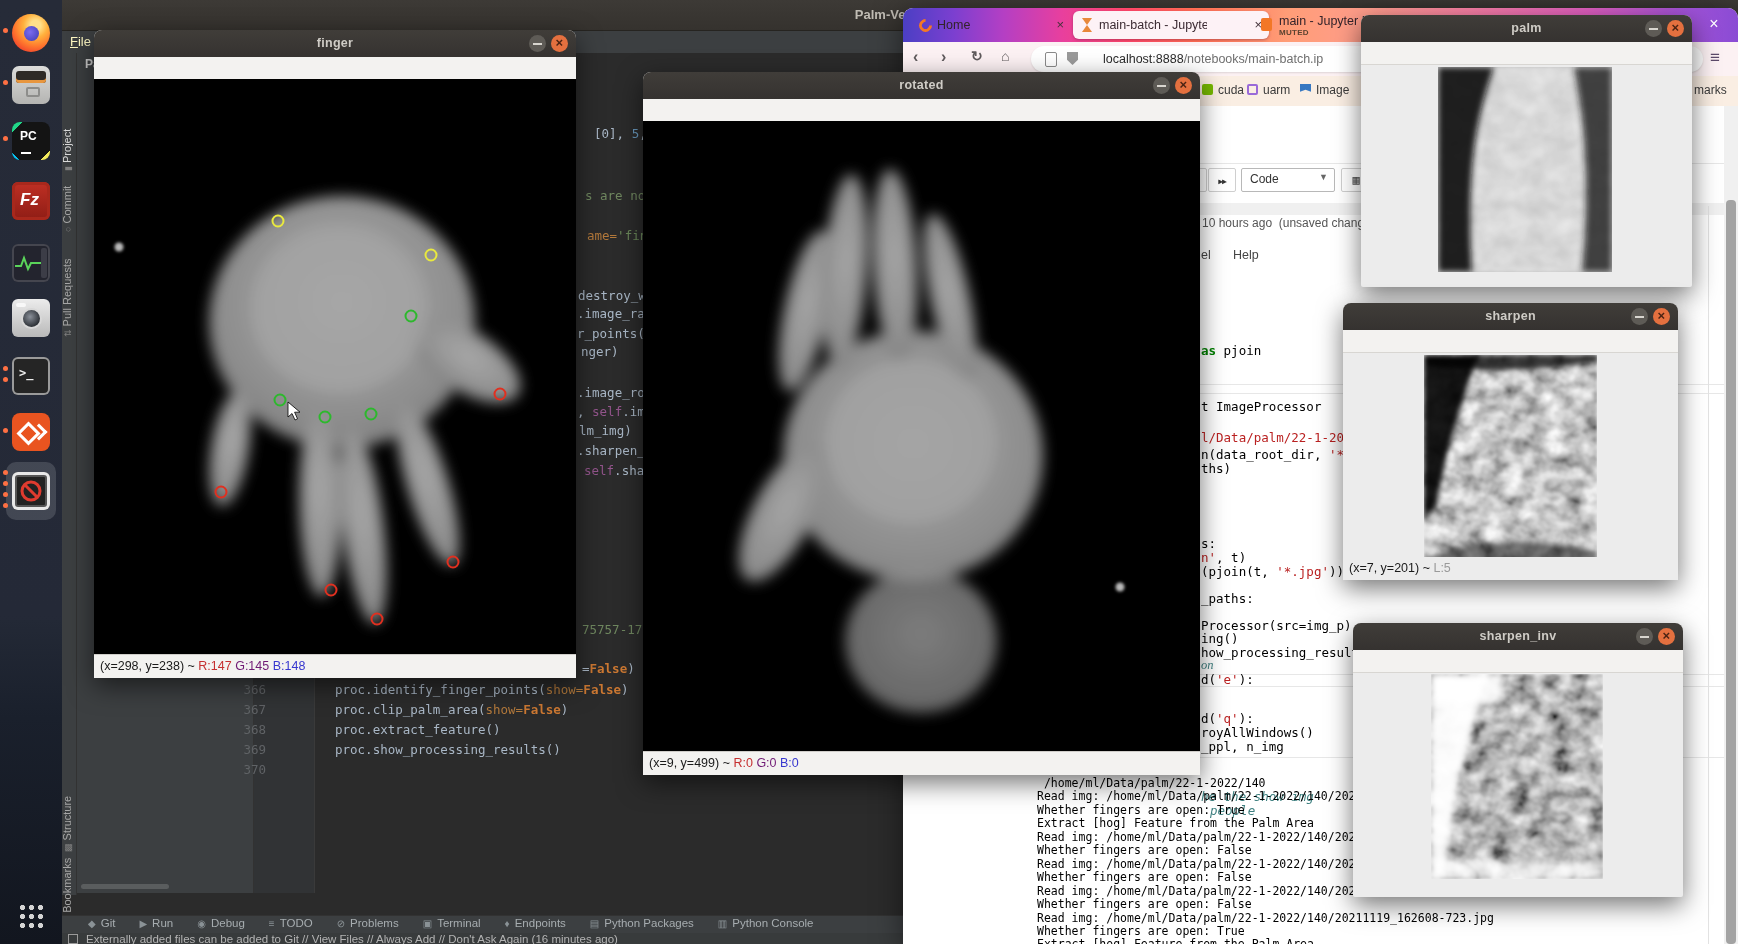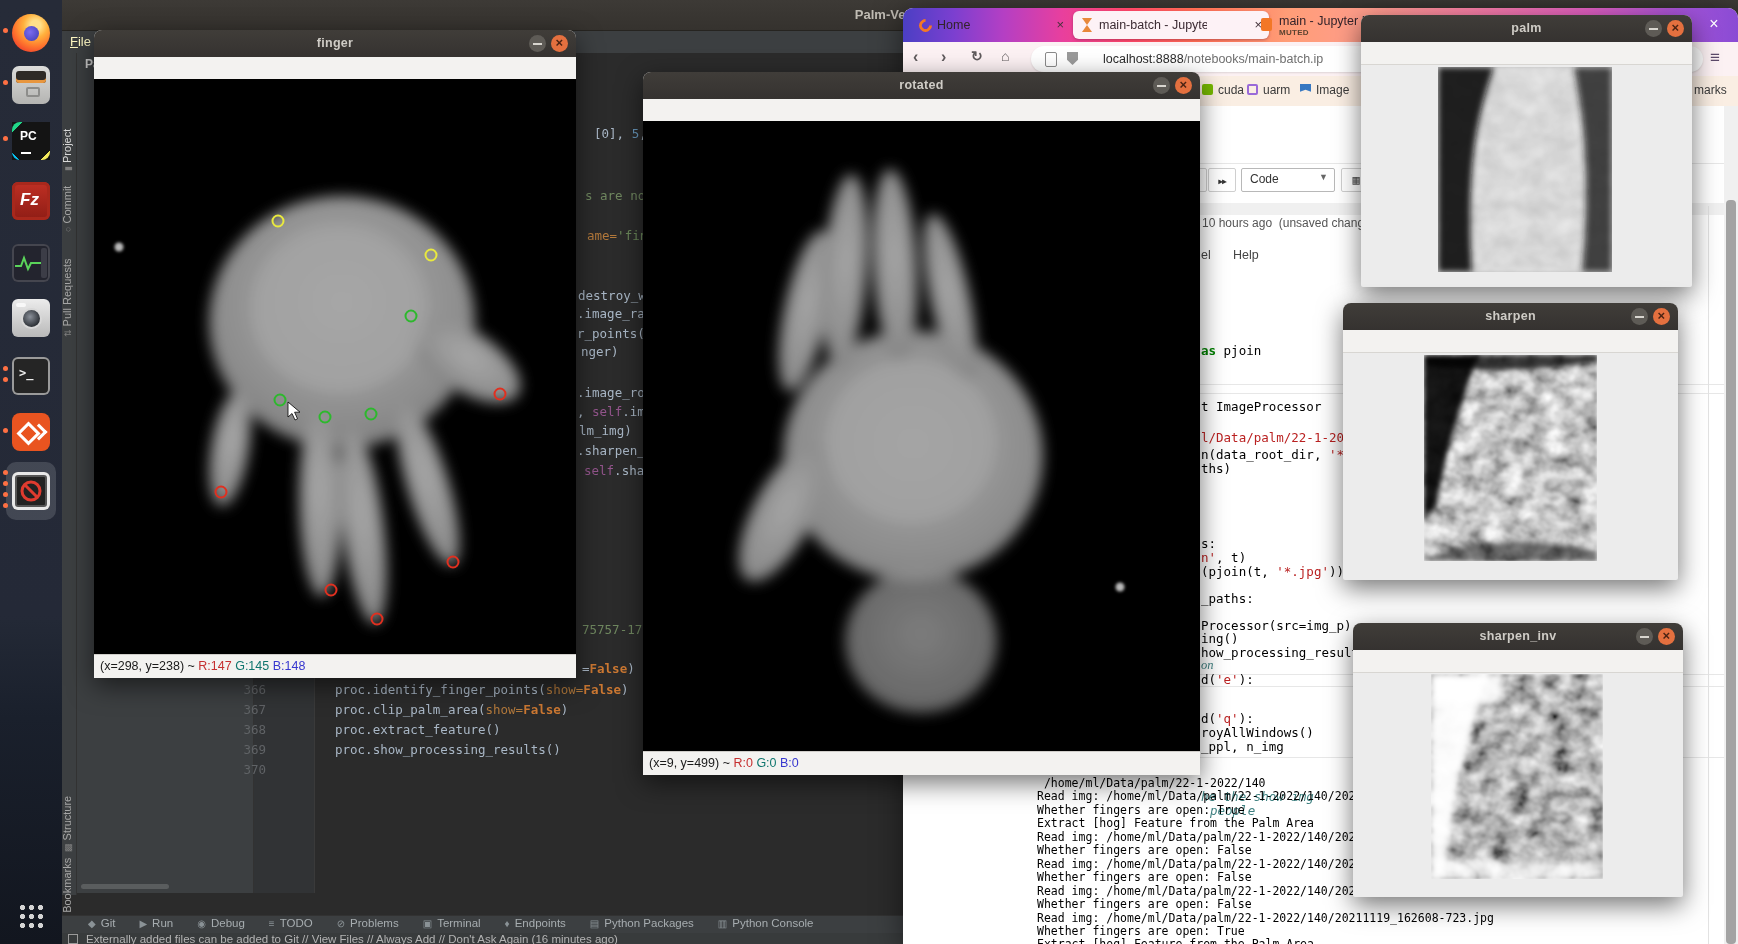--- a/index.html
+++ b/index.html
@@ -10,21 +10,21 @@
   #dock{position:absolute;left:0;top:0;width:62px;height:944px;background:linear-gradient(180deg,#262b38 0%,#242937 65%,#1d2330 100%);z-index:50;}
   #dock .wall{position:absolute;left:0;top:620px;width:62px;height:324px;background:linear-gradient(180deg,#232936 0%,#1a202c 30%,#12161f 100%);}
   .dock-item{position:absolute;left:12px;width:38px;height:38px;}
   .dock-dots{position:absolute;left:3px;width:5px;}
   .dock-dots i{display:block;width:5px;height:5px;border-radius:50%;background:#ff7043;margin-bottom:6px;}
   .ic-firefox{border-radius:50%;background:radial-gradient(circle at 62% 30%,#ffe08a 0 14%,#ffb13d 34%,#ff7a2e 58%,#f2462c 80%,#d63a6e 100%);}
   .ic-firefox::after{content:"";position:absolute;left:12px;top:12px;width:15px;height:15px;border-radius:50%;background:radial-gradient(circle at 40% 40%,#7a6bf0,#3b3bb0);}
   .ic-files{border-radius:7px;background:linear-gradient(180deg,#dcdcda,#b4b4b2);}
   .ic-files::before{content:"";position:absolute;left:4px;top:5px;right:4px;height:12px;border-radius:3px;background:#2e2a26;box-shadow:inset 0 -3px 0 #e8963e;}
   .ic-files::after{content:"";position:absolute;left:14px;bottom:7px;width:10px;height:6px;border-radius:2px;border:2px solid #8d8d8b;}
-  .ic-pycharm{border-radius:0;background:#141414;color:#fff;font-weight:bold;font-size:12px;}
+  .ic-pycharm{border-radius:8px;background:#141414;color:#fff;font-weight:bold;font-size:12px;}
   .ic-pycharm::before{content:"";position:absolute;inset:0;border-radius:8px;background:linear-gradient(135deg,#21d789 14%,transparent 14.5%),linear-gradient(315deg,#f4ea5c 12%,transparent 12.5%),linear-gradient(45deg,#07c3f2 10%,transparent 10.5%);}
   .ic-pycharm .glyph{position:absolute;left:8px;top:7px;letter-spacing:0;}
   .ic-pycharm .us{position:absolute;left:9px;bottom:6px;width:10px;height:2px;background:#fff;}
   .ic-filezilla{border-radius:6px;background:linear-gradient(180deg,#c03024,#8e1d15);box-shadow:inset 0 0 0 3px #a8281c;color:#fff;font-weight:bold;font-style:italic;font-size:17px;}
   .ic-filezilla .glyph{position:absolute;left:8px;top:8px;}
   .ic-monitor{border-radius:6px;background:#23242e;box-shadow:inset 0 0 0 2px #45464f;}
   .ic-monitor svg{position:absolute;left:3px;top:10px;}
   .ic-monitor::after{content:"";position:absolute;right:3px;top:4px;width:6px;height:30px;background:#3c3d47;border-radius:2px;}
   .ic-camera{border-radius:6px;background:linear-gradient(180deg,#ececec,#b9b9b9);}
   .ic-camera::before{content:"";position:absolute;left:11px;top:11px;width:17px;height:17px;border-radius:50%;background:radial-gradient(circle at 42% 40%,#8a9099,#2e3238 70%);box-shadow:0 0 0 2px #d8d8d8;}
@@ -138,21 +138,21 @@
   .cv-min,.cv-close{position:absolute;top:5px;width:17px;height:17px;border-radius:50%;}
   .cv-min{right:30px;background:#5e5b56;}
   .cv-min::after{content:"";position:absolute;left:4px;top:8px;width:9px;height:1.6px;background:#d8d5cf;}
   .cv-close{right:8px;background:#e4703f;}
   .cv-close::after{content:"\00d7";position:absolute;left:4.5px;top:-0.5px;color:#4a2313;font-size:13px;font-weight:bold;}
   .cv-toolstrip{position:absolute;left:0;top:27px;width:100%;height:22px;background:#f3f2f0;border-bottom:1px solid #d8d6d2;}
   .cv-img{position:absolute;left:0;overflow:hidden;background:#000;}
   .cv-status{position:absolute;left:0;bottom:0;width:100%;height:23px;background:#f3f2f0;border-top:1px solid #cfcdc9;font-size:12.5px;color:#1a1a1a;}
   .cv-status .in{position:absolute;left:6px;top:4px;white-space:pre;}
   .c-r{color:#c62f2f;}
-  .c-g{color:#0f766e;}
+  .c-g{color:#701a75;}
   .c-b{color:#3737cf;}
   .c-dim{color:#9a9a9a;}
   .kp{position:absolute;width:9px;height:9px;border-radius:50%;border:2.6px solid #fff;transform:translate(-50%,-50%);box-sizing:content-box;}
   .kp.c-yellow{border-color:#e9e93e;}
   .kp.c-green{border-color:#2db82d;}
   .kp.c-red{border-color:#e03020;}
   .kp.c-dotw{width:9px;height:9px;border:none;background:#b9b9b9;filter:blur(1.5px);}
   #cursor{position:absolute;z-index:6;}
 </style>
 </head>
@@ -463,20 +463,23 @@
         </defs>
         <rect width="173" height="206" fill="#ededed"></rect>
         <rect width="173" height="206" filter="url(#nz-sh)" opacity="0.95"></rect>
         <g filter="url(#soft-sh)">
           <path d="M0,0 H173 V6 C120,16 60,18 0,10 Z" fill="#000" opacity="0.75"></path>
           <path d="M0,0 L54,0 C38,42 22,95 12,150 L0,165 Z" fill="#000" opacity="0.9"></path>
           <path d="M0,206 H173 V196 C110,182 50,186 20,197 Z" fill="#000" opacity="0.5"></path>
         </g>
       </svg>
     </div>
+    <div class="cv-status" style="background:#ececec;border-top:none;">
+      <span class="in"><span><span class="segs">(x=7, y=201) ~ </span></span><span class="c-dim"><span class="segs">L:5</span></span></span>
+    </div>
   </section>
 
   <section class="cvwin" style="left:1353px;top:623px;width:330px;height:274px;z-index:30;">
     <div class="cv-title">
       <div class="t">sharpen_inv</div>
       <span class="cv-min"></span>
       <span class="cv-close"></span>
     </div>
     <div class="cv-toolstrip"></div>
     <div class="cv-img" style="left:78px;top:51px;width:172px;height:205px;background:#ececec;">

